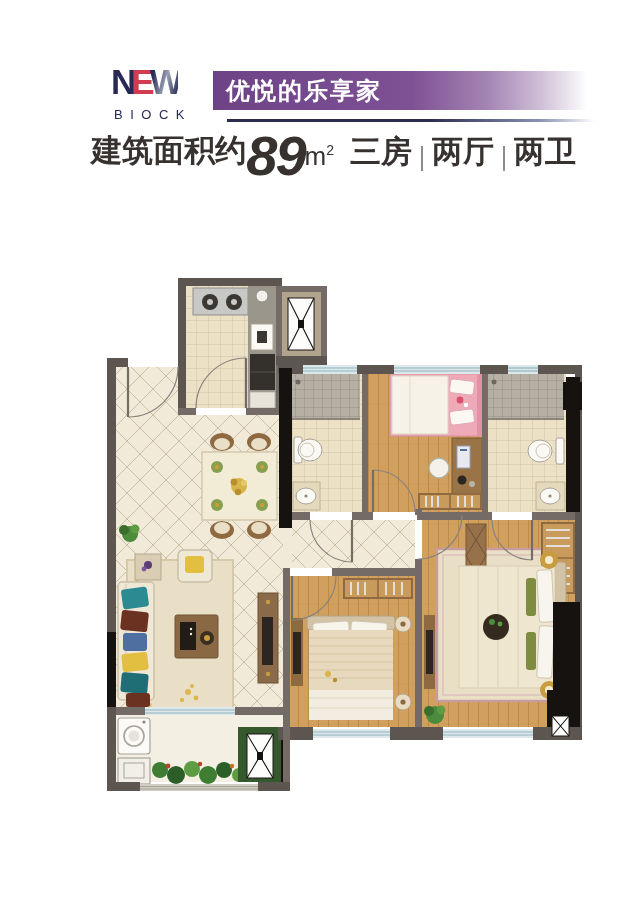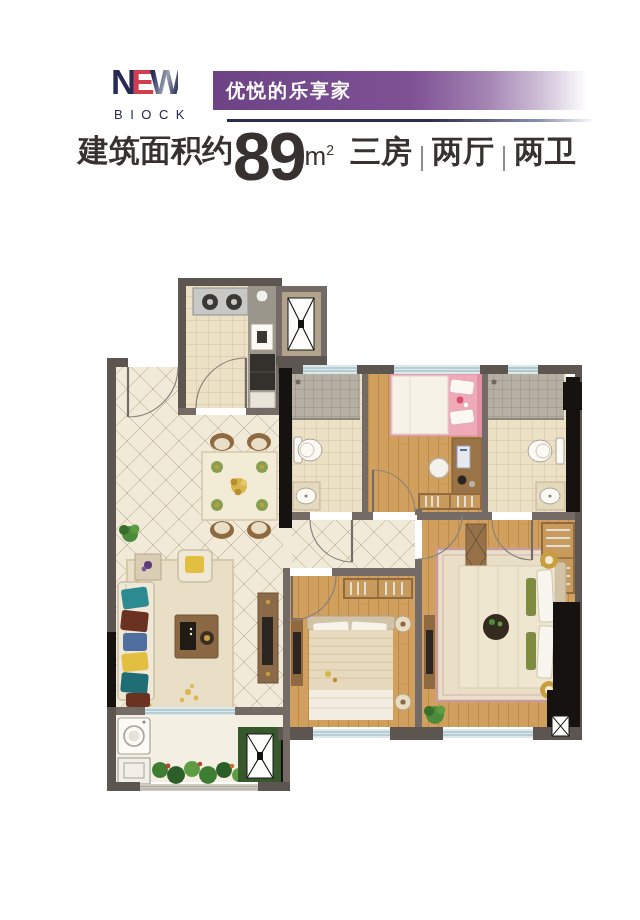--- a/index.html
+++ b/index.html
@@ -9,27 +9,27 @@
 
   
   #logo-new{left:111px;top:58px;font-size:35px;font-weight:900;letter-spacing:-5px;line-height:48px;}
   #logo-new .ln{color:var(--logo-navy);}
   #logo-new .le{color:var(--logo-red);}
   #logo-new .lw{color:#4a5068;background:linear-gradient(105deg,var(--logo-navy) 15%,#9ba1b2 55%,var(--logo-navy) 95%);
                 -webkit-background-clip:text;background-clip:text;-webkit-text-fill-color:transparent;}
   #logo-sub{left:114px;top:107px;font-size:13px;font-weight:400;letter-spacing:7.5px;color:var(--logo-navy);}
   #banner{left:213px;top:71px;width:382px;height:39px;
           background:linear-gradient(90deg,#6d4386 0%,#7e5195 52%,#a585b4 72%,#cfc0d8 86%,#ffffff 98%);
-          color:#ffffff;font-size:19px;font-weight:700;letter-spacing:2px;line-height:39px;padding-left:13px;
+          color:#ffffff;font-size:24px;font-weight:700;letter-spacing:2px;line-height:39px;padding-left:13px;
           box-sizing:border-box;}
   #rule{left:227px;top:119px;width:368px;height:2.5px;
         background:linear-gradient(90deg,#2c2c4e 0%,#2c2c4e 55%,#8a90b4 85%,#ffffff 100%);}
   #area-row{top:130px;right:64px;display:flex;align-items:flex-end;color:var(--text-dark);}
   #area-row .prefix{font-size:31px;font-weight:700;padding-bottom:6px;}
-  #area-row .value{font-size:68px;font-weight:700;line-height:44px;letter-spacing:-2px;}
+  #area-row .value{font-size:56px;font-weight:700;line-height:44px;letter-spacing:-2px;font-style:italic;}
   #area-row .unit{font-size:26px;font-weight:400;padding-bottom:6px;}
   #area-row .unit sup{font-size:14px;}
   #area-row .gap{width:16px;}
   .spec{font-size:31px;font-weight:700;padding-bottom:5px;}
   .sep{width:2px;height:25px;background:var(--separator-gray);margin:0 9px 7px 9px;}
 
   
   #plan{left:88px;top:272px;width:512px;height:535px;}
   .wall{fill:var(--wall);}
   .pwall{fill:var(--partition);}

